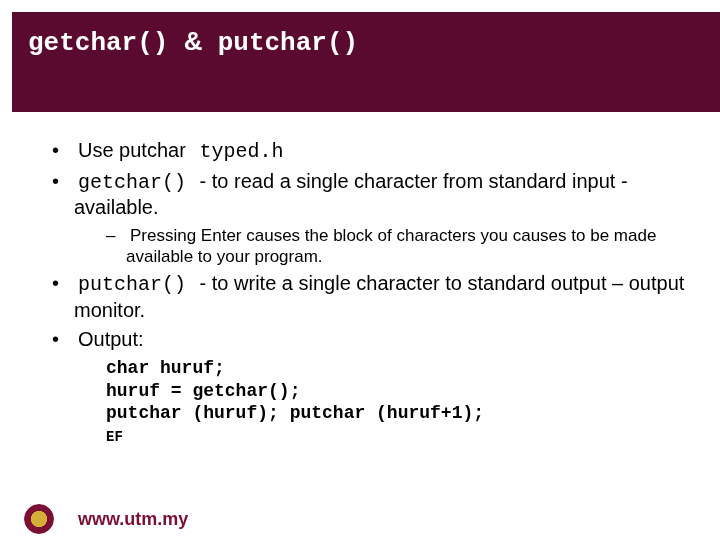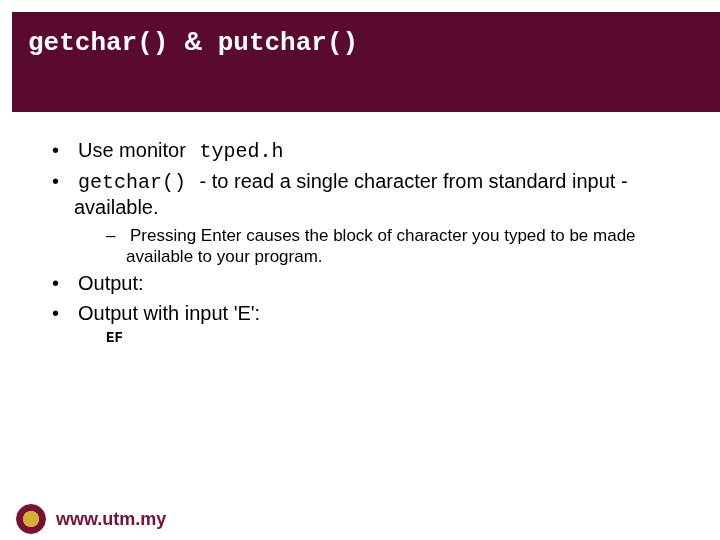--- a/index.html
+++ b/index.html
@@ -73,25 +73,25 @@
   }
   .output-val {
     font-family: "Courier New", Courier, monospace;
     font-weight: bold;
     font-size: 14px;
     margin-left: 68px;
     margin-top: 2px;
   }
   .footer {
     position: absolute;
-    left: 0;
+    left: 8px;
     bottom: 6px;
     display: flex;
     align-items: center;
-    gap: 2px;
+    gap: 16px;
   }
   .logo {
     width: 30px;
     height: 30px;
     border-radius: 50%;
     background: radial-gradient(circle at 50% 50%, #d4af37 0 40%, #7a1033 42% 100%);
     border: 1px solid #7a1033;
   }
   .footer-url {
     color: #7a1033;
@@ -105,38 +105,39 @@
 
 <div class="title-bar">
   <h1>
     <span class="mono">getchar()</span><span> &amp; </span><span class="mono">putchar()</span>
   </h1>
 </div>
 
 <div class="content">
   <ul class="outer">
     <li>
-      <span>Use monitor </span><span class="mono">typed.h</span>
+      <span>Use putchar </span><span class="mono">typed.h</span>
     </li>
     <li>
       <span class="mono">getchar()</span><span> - to read a single character from standard input - available.</span>
       <ul class="inner">
         <li>
-          <span>Pressing Enter causes the block of character you typed to be made available to your program.</span>
+          <span>Pressing Enter causes the block of characters you causes to be made available to your program.</span>
         </li>
       </ul>
+    </li>
+    <li>
+      <span class="mono">putchar()</span><span> - to write a single character to standard output – output monitor.</span>
     </li>
     <li>
       <span>Output:</span>
     </li>
   </ul>
-  <ul class="outer">
-    <li>
-      <span>Output with input 'E':</span>
-    </li>
-  </ul>
+  <div class="code-block">char huruf;
+huruf = getchar();
+putchar (huruf); putchar (huruf+1);</div>
   <div class="output-val">EF</div>
 </div>
 
 <div class="footer">
   <div class="logo"></div>
   <div class="footer-url">www.utm.my</div>
 </div>
 
 </body></html>

